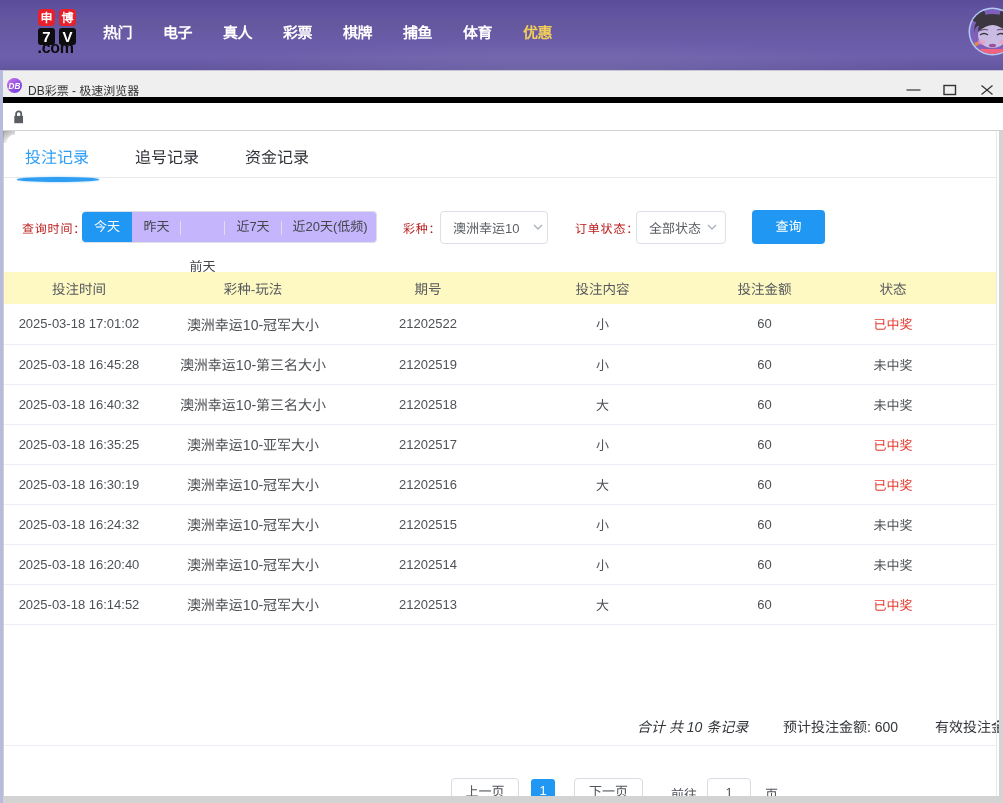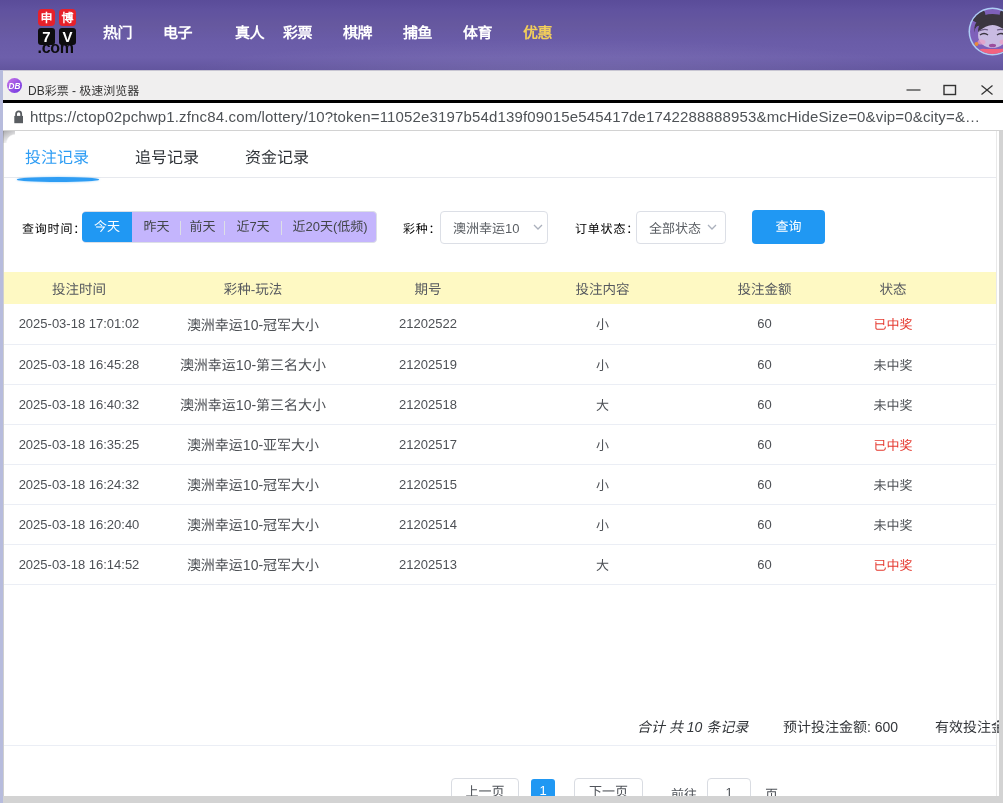--- a/index.html
+++ b/index.html
@@ -16,21 +16,21 @@
 .navitem { position:absolute; top:21px; width:31px; text-align:center; font-size:15px; font-weight:700; color:#fff; letter-spacing:-0.5px; white-space:nowrap;}
 .navitem.gold { color:#f3cf5a; }
 
 
 .tile { position:absolute; width:17px; height:17px; border-radius:4px; text-align:center; }
 .tile.red { background:#e7212b; color:#fff; font-size:12px; font-weight:700; line-height:18px; }
 .tile.blk { background:#0d0d0f; color:#fff; font-size:15px; font-weight:900; line-height:17px; border-radius:3px;}
 #logocom { position:absolute; left:37.5px; top:40px; color:#0d0d0f; font-size:16px; font-weight:900; letter-spacing:-0.3px; line-height:1; }
 
 
-#titlebar { left:0; top:70px; width:1003px; height:33px; background:#f0efef; border-top:1px solid #c8c6d2; border-bottom:3px solid #000000; }
+#titlebar { left:0; top:70px; width:1003px; height:33px; background:#f0efef; border-top:1px solid #c8c6d2; border-bottom:6px solid #000000; }
 #apptitle { position:absolute; left:28px; top:10px; font-size:12px; color:#333; }
 
 
 #urlbar { left:0; top:103px; width:1003px; height:28px; background:#fff; border-bottom:1px solid #d2d2d2; }
 #urltext { position:absolute; left:30px; top:5px; font-size:15px; color:#4e5256; white-space:nowrap; letter-spacing:0.15px;}
 
 
 #lborder { left:0; top:70px; width:3px; height:733px; background:#b7bcdd; }
 #cardline { left:3px; top:131px; width:1px; height:665px; background:#cfcfcf; z-index:5;}
 #cardcorner { left:3px; top:131px; width:12px; height:12px; z-index:6;
@@ -41,21 +41,21 @@
 #vthumb { left:999px; top:131px; width:4px; height:665px; background:#d3d3d3; z-index:41;}
 #hscroll { left:3px; top:796px; width:1000px; height:7px; background:#d3d3d3; z-index:42;}
 
 
 .tab { position:absolute; top:144px; font-size:16px; color:#2f3338; }
 .tab.active { color:#2e9df4; }
 #tabline { left:17px; top:177px; width:82px; height:4.6px; border-radius:50%; background:#2e9df4; box-shadow:0 0 2px 0.5px rgba(46,157,244,0.35); z-index:7;}
 #tabborder { left:3px; top:177px; width:993px; height:1px; background:#e7e9ee; }
 
 
-.flabel { position:absolute; top:218.5px; font-size:12px; color:#000000; letter-spacing:0.8px; }
+.flabel { position:absolute; top:218.5px; font-size:12px; color:#b91c1c; letter-spacing:0.8px; }
 #btngroup { left:82px; top:211px; width:295px; height:32px; background:#c4b5fd; border:1px solid #dcdfe6; border-radius:4px; }
 #btngroup .seg { position:absolute; top:0; height:30px; line-height:30px; text-align:center; font-size:13px; color:#43464a; }
 #seg-today { left:-1px; top:-1px; width:50px; height:32px; line-height:32px; background:#2098f3; color:#fff !important; border-radius:4px 0 0 4px; }
 .vsep { position:absolute; top:9px; width:1px; height:14px; background:#dcdfe6; }
 .select { position:absolute; top:211px; height:33px; background:#fff; border:1px solid #dcdfe6; border-radius:4px; font-size:13px; color:#5a5e63; }
 .select .stxt { position:absolute; left:12px; top:5.5px; }
 .chev { position:absolute; top:11.5px; }
 #querybtn { left:752px; top:210px; width:73px; height:34px; background:#2098f3; border-radius:4px; color:#fff; font-size:13px; text-align:center; line-height:34px; }
 
 
@@ -83,21 +83,21 @@
 <div id="top" class="abs">
 
   <div class="tile red" style="left:38px;top:9px;">申</div>
   <div class="tile red" style="left:59px;top:9px;">博</div>
   <div class="tile blk" style="left:38px;top:28px;">7</div>
   <div class="tile blk" style="left:59px;top:28px;">V</div>
   <div id="logocom">.com</div>
 
   <span class="navitem" style="left:102px;">热门</span>
   <span class="navitem" style="left:162px;">电子</span>
-  <span class="navitem" style="left:234px;">真人</span>
+  <span class="navitem" style="left:222px;">真人</span>
   <span class="navitem" style="left:282px;">彩票</span>
   <span class="navitem" style="left:342px;">棋牌</span>
   <span class="navitem" style="left:402px;">捕鱼</span>
   <span class="navitem" style="left:462px;">体育</span>
   <span class="navitem gold" style="left:522px;">优惠</span>
 
   <svg class="abs" style="left:968px;top:7px;" width="35" height="50" viewBox="0 0 35 50">
     <defs>
         <clipPath id="avc">
           <circle cx="24.5" cy="24.5" r="22.5"></circle>
@@ -143,39 +143,38 @@
     <line x1="91.5" y1="14.5" x2="102.5" y2="23.5" stroke="#333" stroke-width="1.2"></line>
     <line x1="102.5" y1="14.5" x2="91.5" y2="23.5" stroke="#333" stroke-width="1.2"></line>
   </svg>
 </div>
 
 <div id="urlbar" class="abs">
   <svg class="abs" style="left:11px;top:5.5px;" width="14" height="16" viewBox="0 0 14 16">
     <rect x="3.3" y="6.9" width="8.7" height="7.3" fill="#595d61"></rect>
     <path d="M5.1 6.9 V4.9 a2.55 2.55 0 0 1 5.1 0 V6.9" fill="none" stroke="#595d61" stroke-width="1.8"></path>
   </svg>
-  <span id="urltext">https://ctop02pchwp1.zfnc84.com/lottery/10?token=11052e3197b54d139f09015e545417de1742288888953&amp;mcHideSize=0&amp;vip=0&amp;city=&amp;…</span>
 </div>
 
 <div id="lborder" class="abs"></div>
 <div id="cardline" class="abs"></div>
 <div id="cardcorner" class="abs"></div>
 
 <span class="tab active" style="left:25px;">投注记录</span>
 <span class="tab" style="left:135px;">追号记录</span>
 <span class="tab" style="left:245px;">资金记录</span>
 <div id="tabline" class="abs"></div>
 <div id="tabborder" class="abs"></div>
 
 <span class="flabel" style="left:22px;">查询时间：</span>
 <div id="btngroup" class="abs">
   <div class="seg" id="seg-today">今天</div>
   <div class="seg" style="left:49px;width:49px;">昨天</div>
   <div class="vsep" style="left:97px;"></div>
-  <div class="seg" style="left:98px;width:43px;">前天</div>
+  <div class="seg" style="left:98px;width:43px;margin-top:40px;">前天</div>
   <div class="vsep" style="left:141px;"></div>
   <div class="seg" style="left:142px;width:56px;">近7天</div>
   <div class="vsep" style="left:198px;"></div>
   <div class="seg" style="left:199px;width:96px;">近20天(低频)</div>
 </div>
 <span class="flabel" style="left:403px;">彩种：</span>
 <div class="select abs" style="left:440px;width:108px;">
   <span class="stxt">澳洲幸运10</span>
   <svg class="chev" style="right:4.5px;" width="10" height="6" viewBox="0 0 10 6">
       <path d="M1 1 L5 5 L9 1" fill="none" stroke="#aab0bc" stroke-width="1.3"></path>
@@ -240,20 +239,29 @@
 <tr>
         <td>2025-03-18 16:35:25</td>
         <td class="cjk">澳洲幸运10-亚军大小</td>
         <td>21202517</td>
         <td>小</td>
         <td>60</td>
         <td class="red">已中奖</td>
         <td></td>
       </tr>
 <tr>
+        <td>2025-03-18 16:30:19</td>
+        <td class="cjk">澳洲幸运10-冠军大小</td>
+        <td>21202516</td>
+        <td>大</td>
+        <td>60</td>
+        <td class="red">已中奖</td>
+        <td></td>
+      </tr>
+<tr>
         <td>2025-03-18 16:24:32</td>
         <td class="cjk">澳洲幸运10-冠军大小</td>
         <td>21202515</td>
         <td>小</td>
         <td>60</td>
         <td>未中奖</td>
         <td></td>
       </tr>
 <tr>
         <td>2025-03-18 16:20:40</td>

